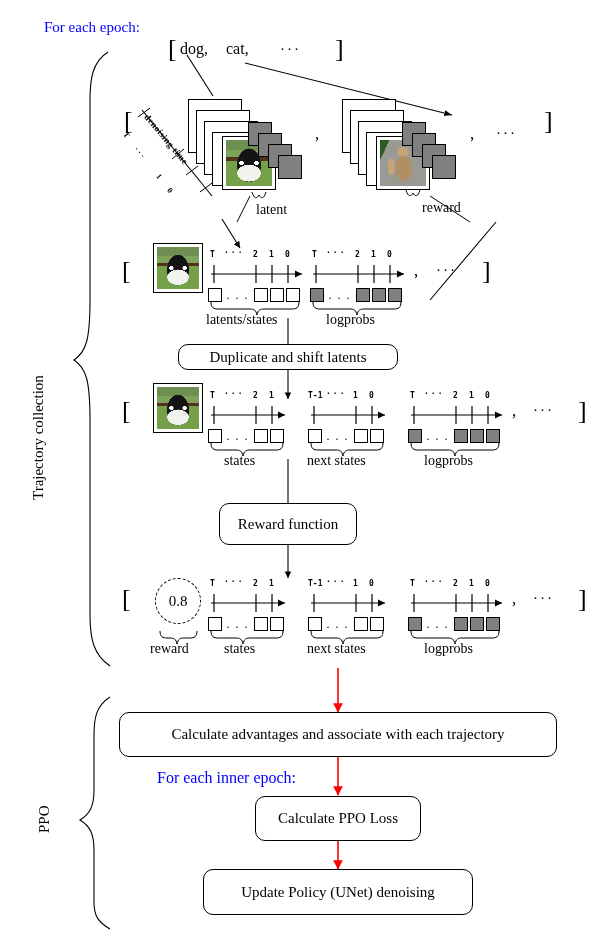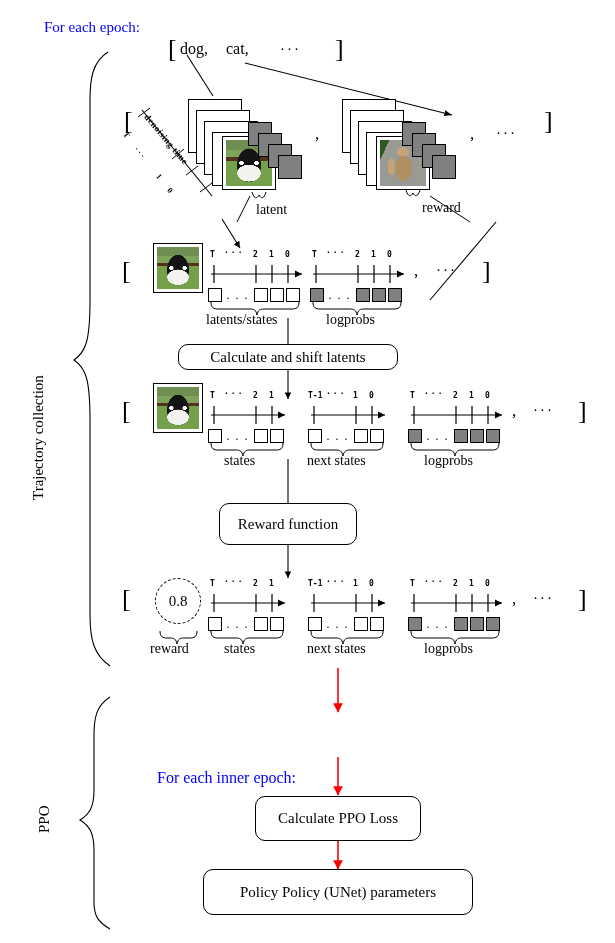--- a/index.html
+++ b/index.html
@@ -410,21 +410,21 @@
 
     <div class="txt comma" style="left:414px; top:262px;">,</div>
     <div class="txt dots" style="left:436px; top:263px;">···</div>
     <div class="txt bracket" style="left:482px; top:258px;">]</div>
 
     <div class="txt serif" style="left:206px; top:313px; font-size:14px;">latents/states</div>
     <div class="txt serif" style="left:326px; top:313px; font-size:14px;">logprobs</div>
   </div>
 
   <div class="procbox" style="left:178px; top:344px; width:220px; height:26px; font-size:15px;">
-    <span>Calculate and shift latents</span>
+    <span>Duplicate and shift latents</span>
   </div>
 
   <div>
     <div class="txt bracket" style="left:122px; top:398px;">[</div>
 
     <div class="photo" style="left:153px; top:383px; width:50px; height:50px;">
       <div class="photo-inner">
           <div class="dogpic"></div>
         </div>
     </div>
@@ -510,24 +510,27 @@
     <div class="txt comma" style="left:512px; top:590px;">,</div>
     <div class="txt dots" style="left:533px; top:591px;">···</div>
     <div class="txt bracket" style="left:578px; top:586px;">]</div>
 
     <div class="txt serif" style="left:150px; top:642px; font-size:14px;">reward</div>
     <div class="txt serif" style="left:224px; top:642px; font-size:14px;">states</div>
     <div class="txt serif" style="left:307px; top:642px; font-size:14px;">next states</div>
     <div class="txt serif" style="left:424px; top:642px; font-size:14px;">logprobs</div>
   </div>
 
+  <div class="procbox" style="left:119px; top:712px; width:438px; height:45px; font-size:15px;">
+    <span>Calculate advantages and associate with each trajectory</span>
+  </div>
 
   <div class="txt blue serif" style="left:157px; top:770px; font-size:16px;">For each inner epoch:</div>
 
   <div class="procbox" style="left:255px; top:796px; width:166px; height:45px; font-size:15px;">
     <span>Calculate PPO Loss</span>
   </div>
 
   <div class="procbox" style="left:203px; top:869px; width:270px; height:46px; font-size:15px;">
-    <span>Policy Policy (UNet) parameters</span>
+    <span>Update Policy (UNet) denoising</span>
   </div>
 
 </div>
 
 </body></html>

